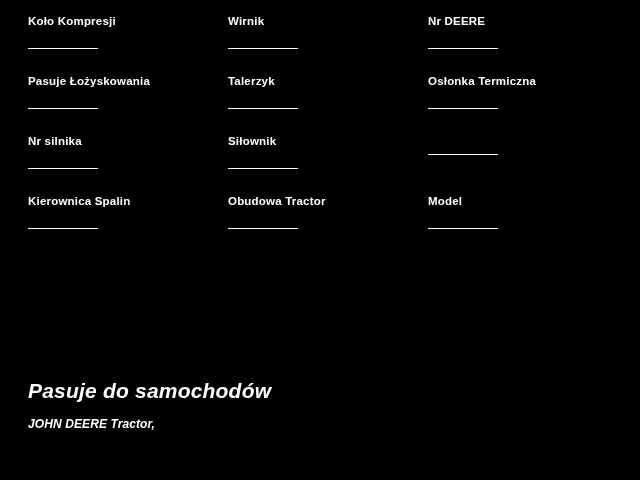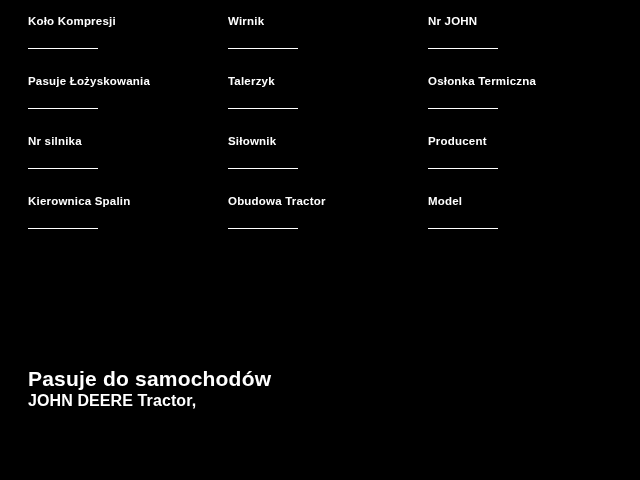--- a/index.html
+++ b/index.html
@@ -41,57 +41,58 @@
   .spec-rule {
     display: block;
     width: 70px;
     height: 1px;
     background: #ffffff;
     margin-top: 20px;
   }
   .footer {
     position: absolute;
     left: 28px;
-    top: 366px;
+    top: 378px;
     width: 560px;
+    font-style: italic;
   }
   .footer-title {
     font-size: 21px;
     font-weight: bold;
     line-height: 25px;
     letter-spacing: 0.2px;
     color: #ffffff;
     margin: 0;
   }
   .footer-sub {
-    font-size: 16px;
+    font-size: 12px;
     font-weight: bold;
     line-height: 15px;
     letter-spacing: 0.1px;
     color: #ffffff;
-    margin: 2px 0 0 0;
+    margin: 14px 0 0 0;
   }
 </style>
 </head>
 <body>
 
 <div class="spec-grid">
 
   <div class="spec-item">
     <span class="spec-label">Koło Kompresji</span>
     <span class="spec-rule"></span>
   </div>
 
   <div class="spec-item">
     <span class="spec-label">Wirnik</span>
     <span class="spec-rule"></span>
   </div>
 
   <div class="spec-item">
-    <span class="spec-label">Nr JOHN</span>
+    <span class="spec-label">Nr DEERE</span>
     <span class="spec-rule"></span>
   </div>
 
   <div class="spec-item">
     <span class="spec-label">Pasuje Łożyskowania</span>
     <span class="spec-rule"></span>
   </div>
 
   <div class="spec-item">
     <span class="spec-label">Talerzyk</span>
@@ -107,21 +108,20 @@
     <span class="spec-label">Nr silnika</span>
     <span class="spec-rule"></span>
   </div>
 
   <div class="spec-item">
     <span class="spec-label">Siłownik</span>
     <span class="spec-rule"></span>
   </div>
 
   <div class="spec-item">
-    <span class="spec-label">Producent</span>
     <span class="spec-rule"></span>
   </div>
 
   <div class="spec-item">
     <span class="spec-label">Kierownica Spalin</span>
     <span class="spec-rule"></span>
   </div>
 
   <div class="spec-item">
     <span class="spec-label">Obudowa Tractor</span>

